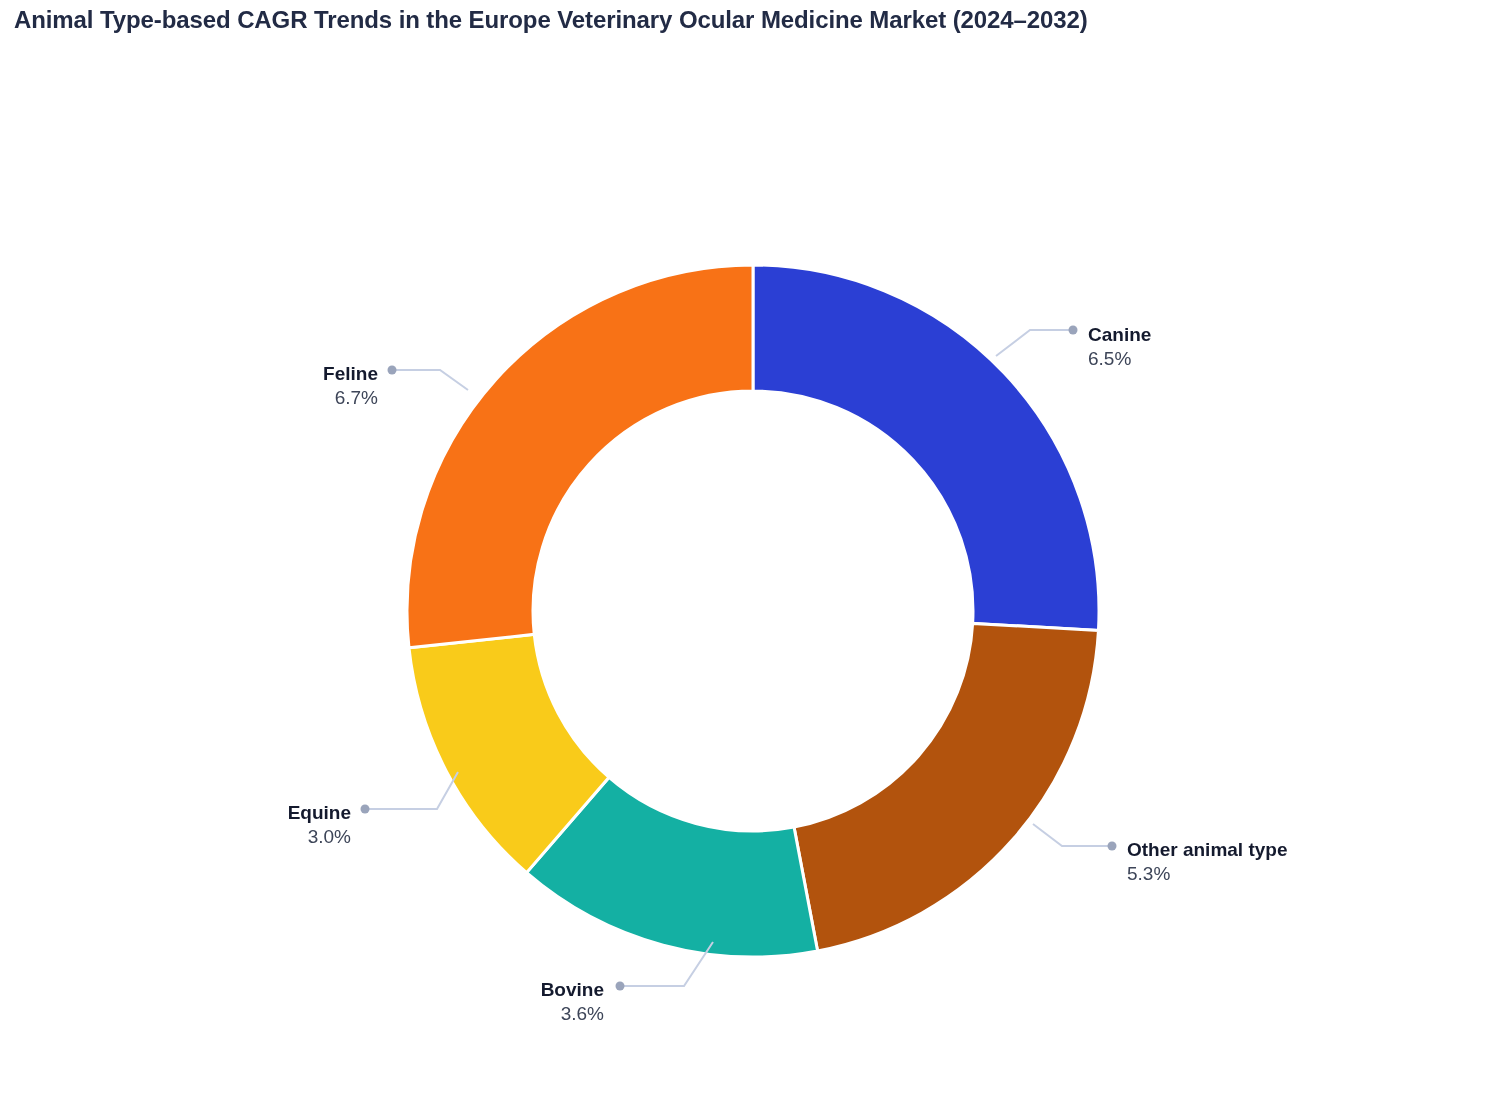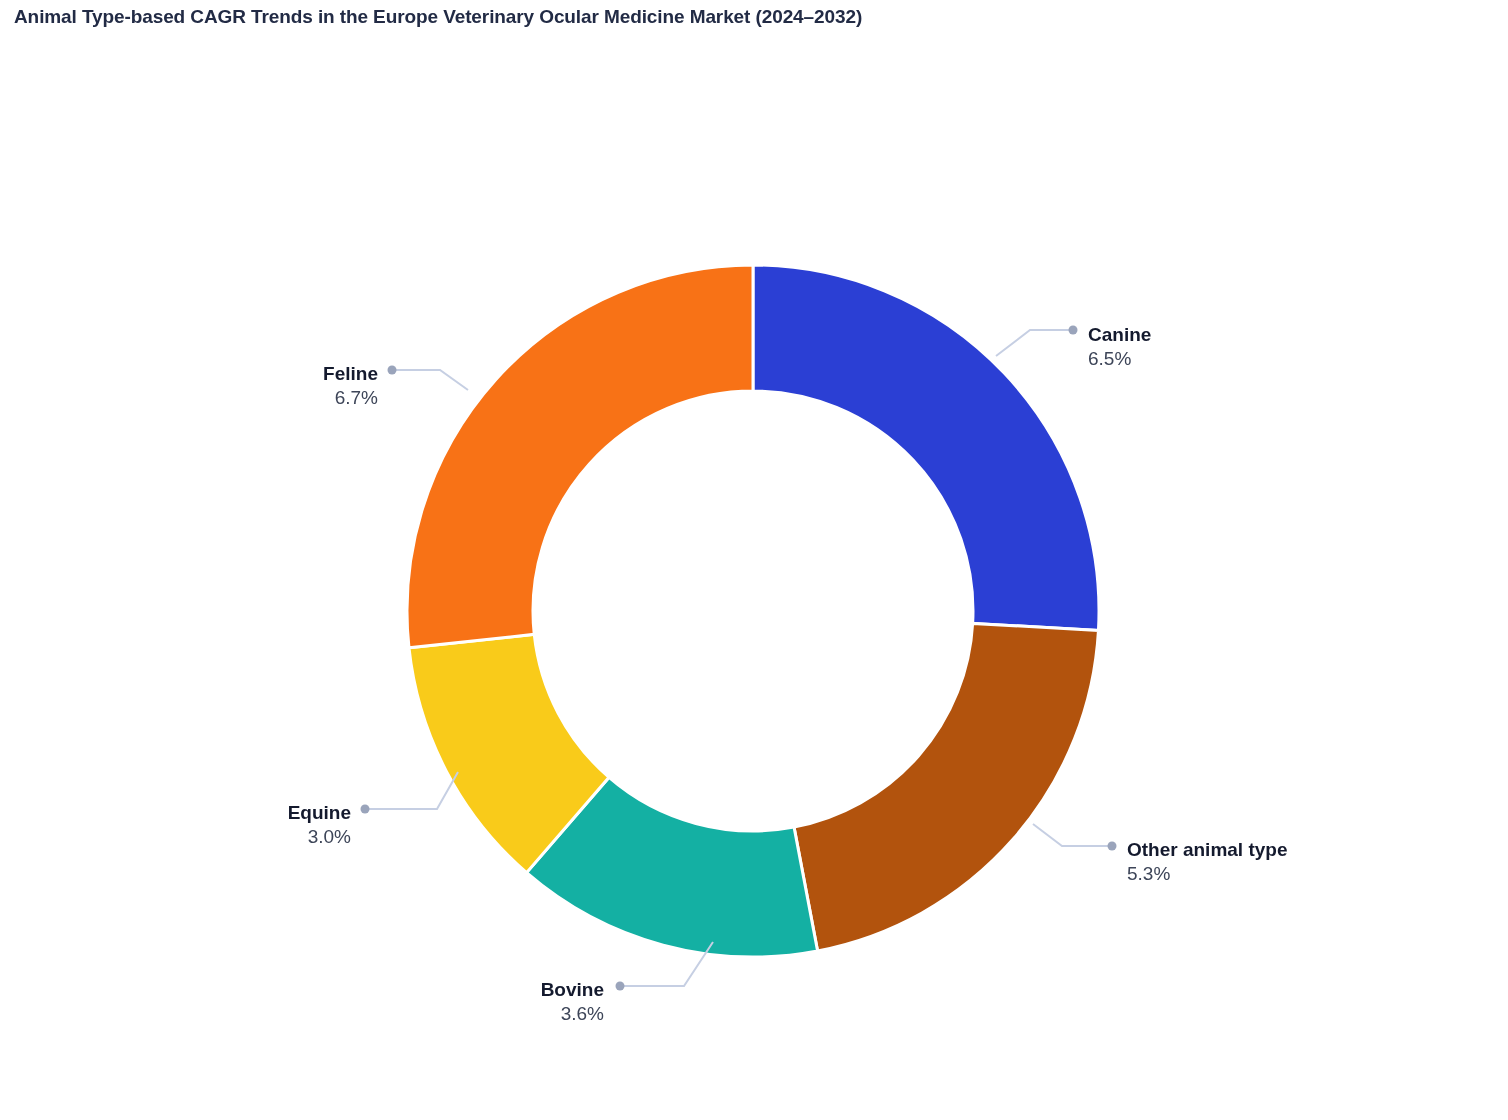--- a/index.html
+++ b/index.html
@@ -11,21 +11,21 @@
     width: 1508px;
     height: 1120px;
     font-family: "Liberation Sans", sans-serif;
     overflow: hidden;
     position: relative;
   }
   #chart-title {
     position: absolute;
     left: 14px;
     top: 6px;
-    font-size: 19px;
+    font-size: 24px;
     font-weight: bold;
     color: #222b45;
     letter-spacing: -0.1px;
     white-space: nowrap;
   }
   #donut-wrap {
     position: absolute;
     left: 0;
     top: 0;
     width: 1508px;

